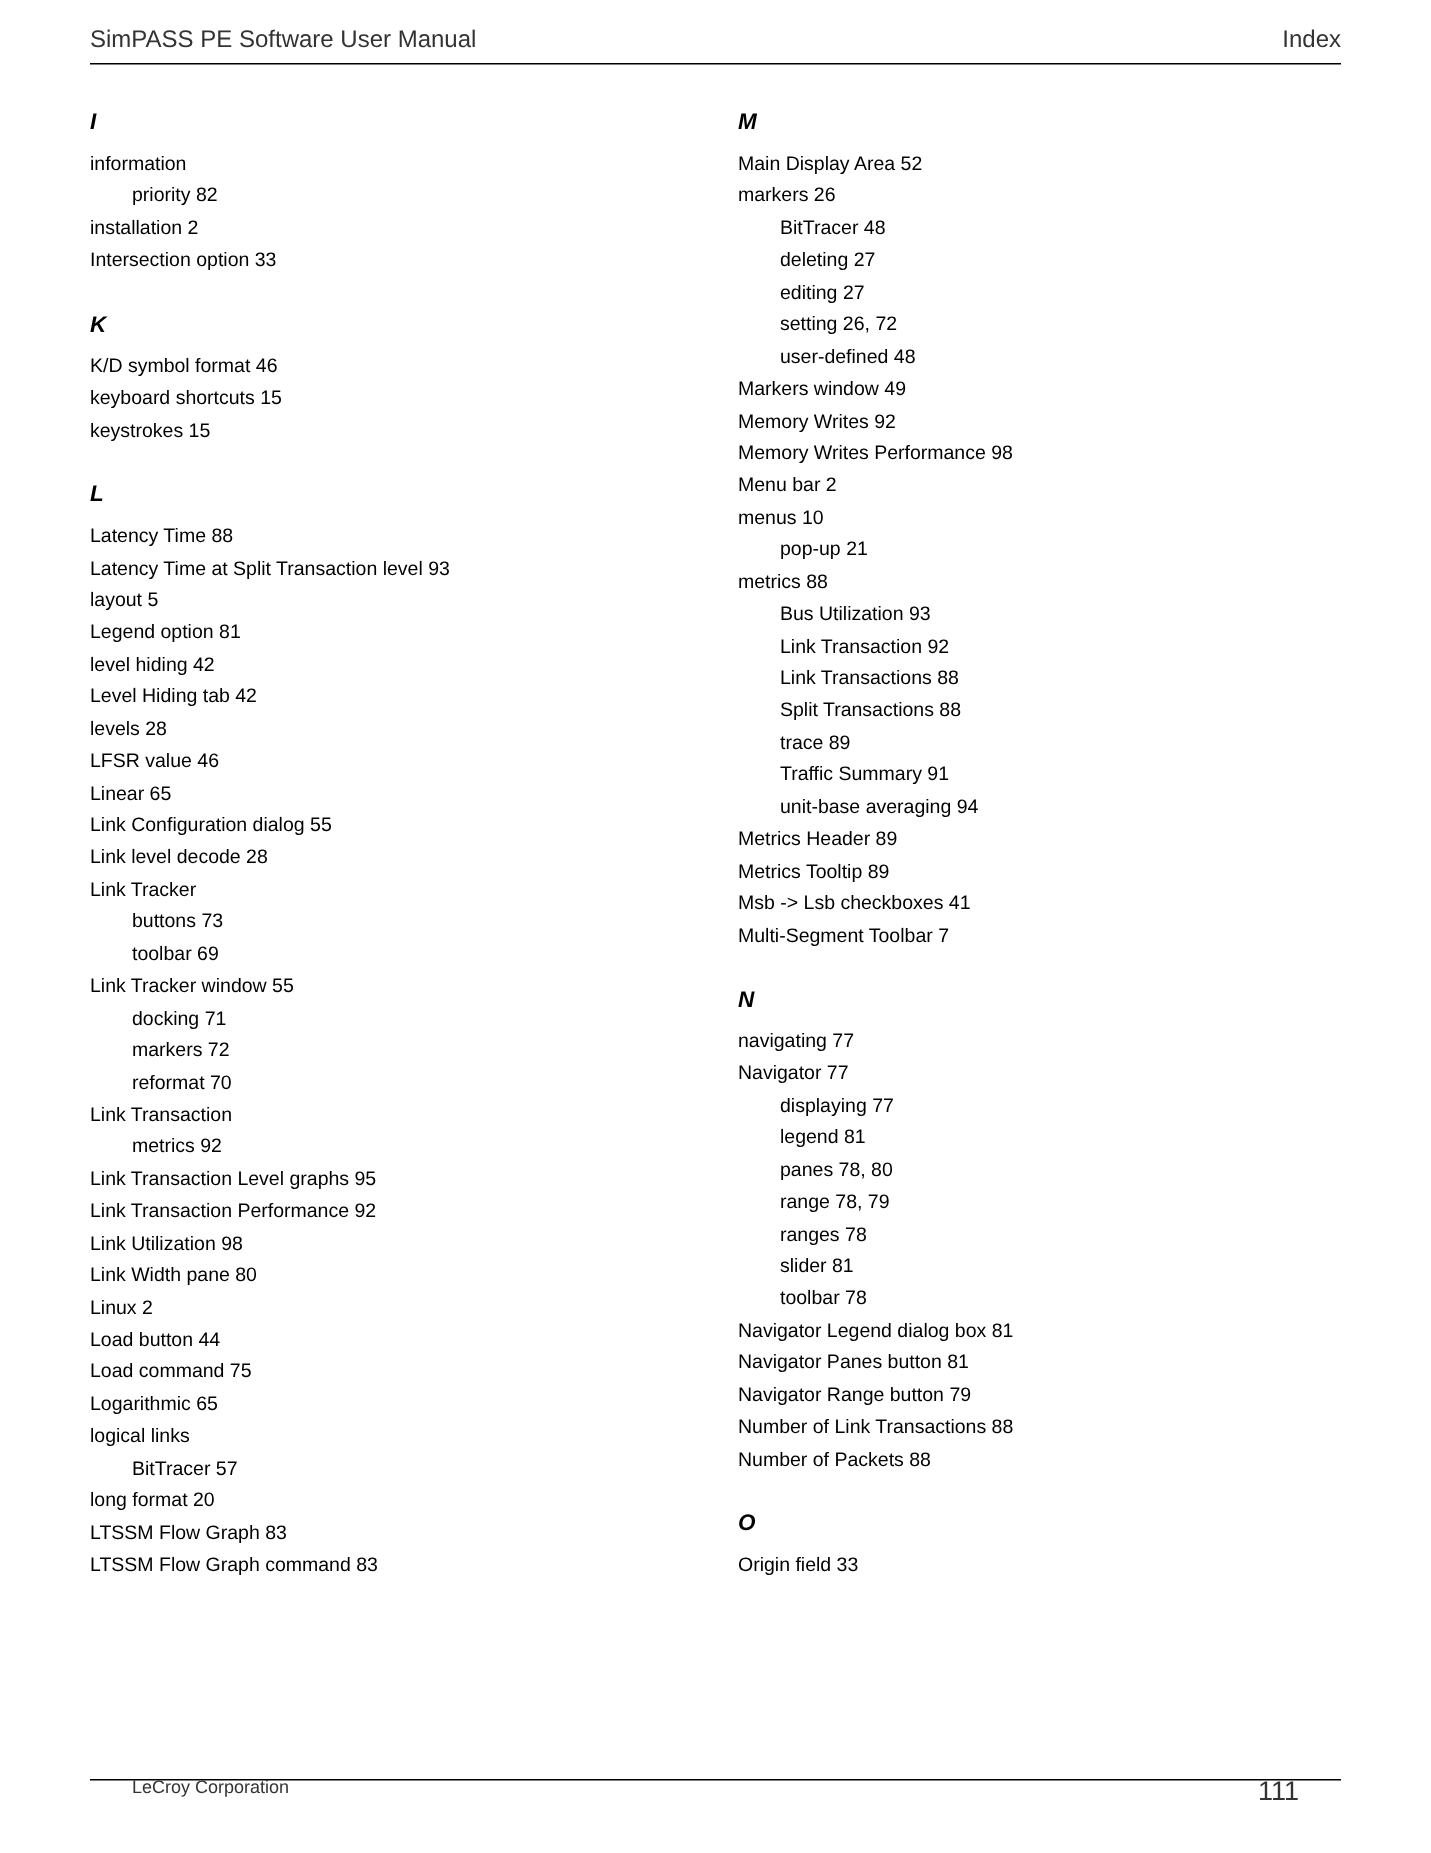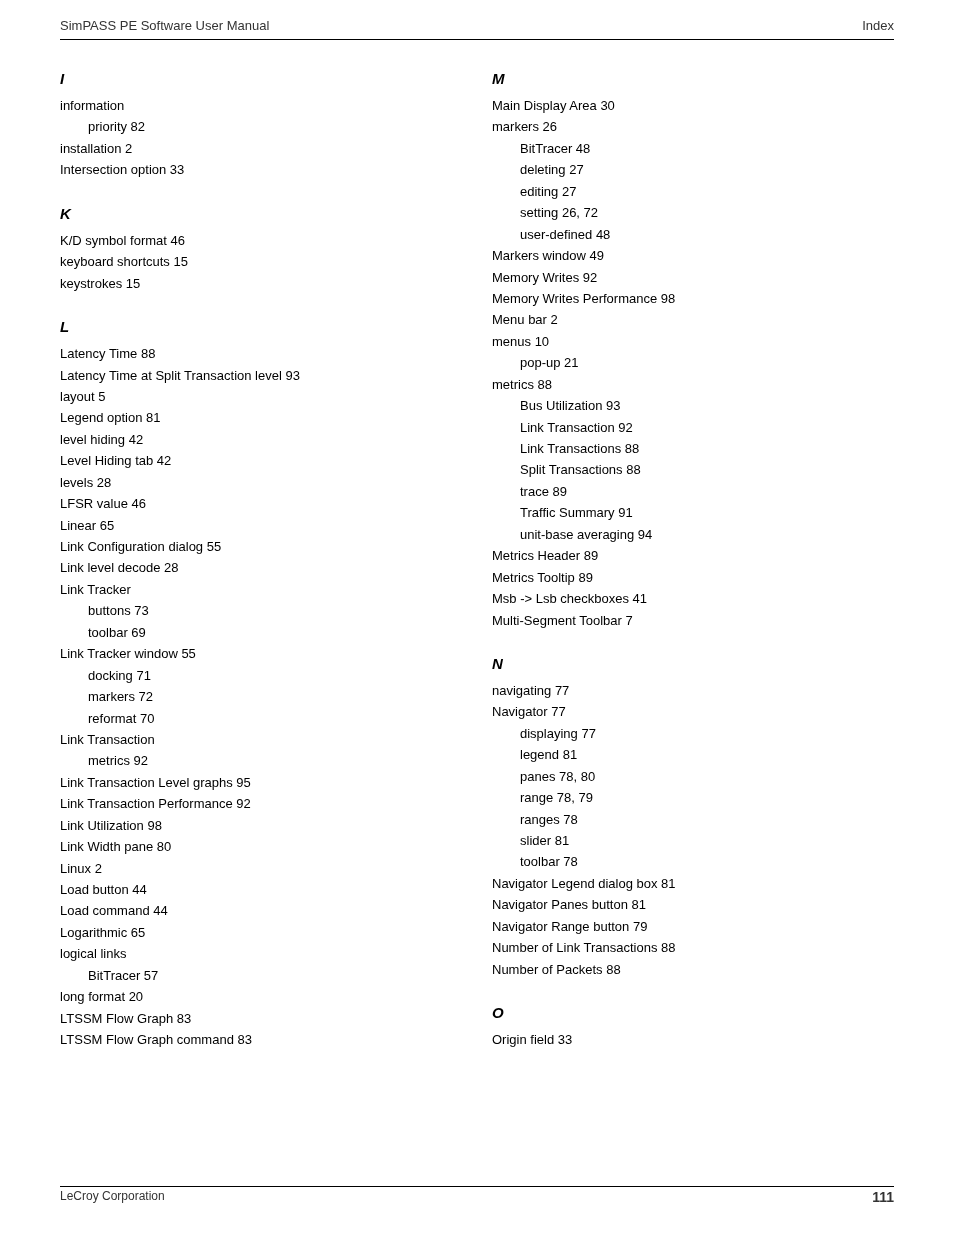--- a/index.html
+++ b/index.html
@@ -15,52 +15,52 @@
     .page {
       width: 954px;
       min-height: 1235px;
       padding: 0;
       position: relative;
     }
     .header {
       display: flex;
       justify-content: space-between;
       padding: 18px 60px 6px 60px;
-      font-size: 13px;
+      font-size: 16px;
       color: #333;
       align-items: flex-end;
     }
     .header-divider {
       border: none;
       border-top: 1px solid #000;
       margin: 0 60px 0 60px;
     }
     .footer {
       display: flex;
       justify-content: space-between;
-      padding: 10px 60px;
+      padding: 10px 88px;
       font-size: 12px;
       color: #333;
       position: absolute;
       bottom: 20px;
       left: 0;
       right: 0;
     }
     .footer-divider {
       border: none;
       border-top: 1px solid #000;
       margin: 0 60px;
       position: absolute;
       bottom: 48px;
       left: 0;
       right: 0;
     }
     .footer-page-num {
-      font-size: 14px;
-      font-weight: bold;
+      font-size: 18px;
+      font-weight: normal;
     }
     .content {
       display: flex;
       padding: 30px 60px 80px 60px;
       gap: 0;
     }
     .column {
       flex: 1;
       padding-right: 30px;
     }
@@ -132,34 +132,34 @@
           <div class="index-entry indent1">markers 72</div>
           <div class="index-entry indent1">reformat 70</div>
           <div class="index-entry">Link Transaction</div>
           <div class="index-entry indent1">metrics 92</div>
           <div class="index-entry">Link Transaction Level graphs 95</div>
           <div class="index-entry">Link Transaction Performance 92</div>
           <div class="index-entry">Link Utilization 98</div>
           <div class="index-entry">Link Width pane 80</div>
           <div class="index-entry">Linux 2</div>
           <div class="index-entry">Load button 44</div>
-          <div class="index-entry">Load command 44</div>
+          <div class="index-entry">Load command 75</div>
           <div class="index-entry">Logarithmic 65</div>
           <div class="index-entry">logical links</div>
           <div class="index-entry indent1">BitTracer 57</div>
           <div class="index-entry">long format 20</div>
           <div class="index-entry">LTSSM Flow Graph 83</div>
           <div class="index-entry">LTSSM Flow Graph command 83</div>
         </div>
       </div>
 
     <div class="column" id="right-col">
         <div class="section">
           <div class="section-letter">M</div>
-          <div class="index-entry">Main Display Area 30</div>
+          <div class="index-entry">Main Display Area 52</div>
           <div class="index-entry">markers 26</div>
           <div class="index-entry indent1">BitTracer 48</div>
           <div class="index-entry indent1">deleting 27</div>
           <div class="index-entry indent1">editing 27</div>
           <div class="index-entry indent1">setting 26, 72</div>
           <div class="index-entry indent1">user-defined 48</div>
           <div class="index-entry">Markers window 49</div>
           <div class="index-entry">Memory Writes 92</div>
           <div class="index-entry">Memory Writes Performance 98</div>
           <div class="index-entry">Menu bar 2</div>

